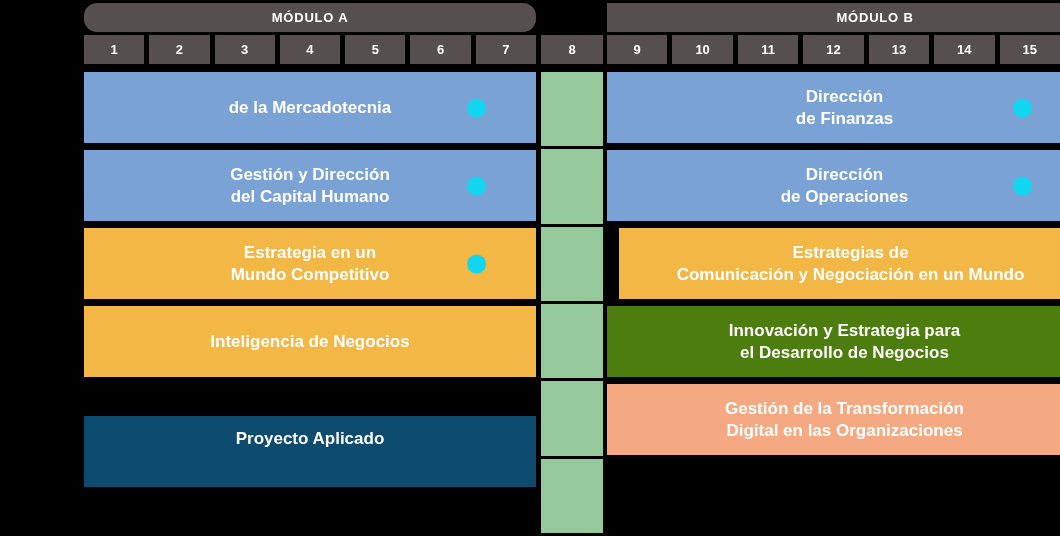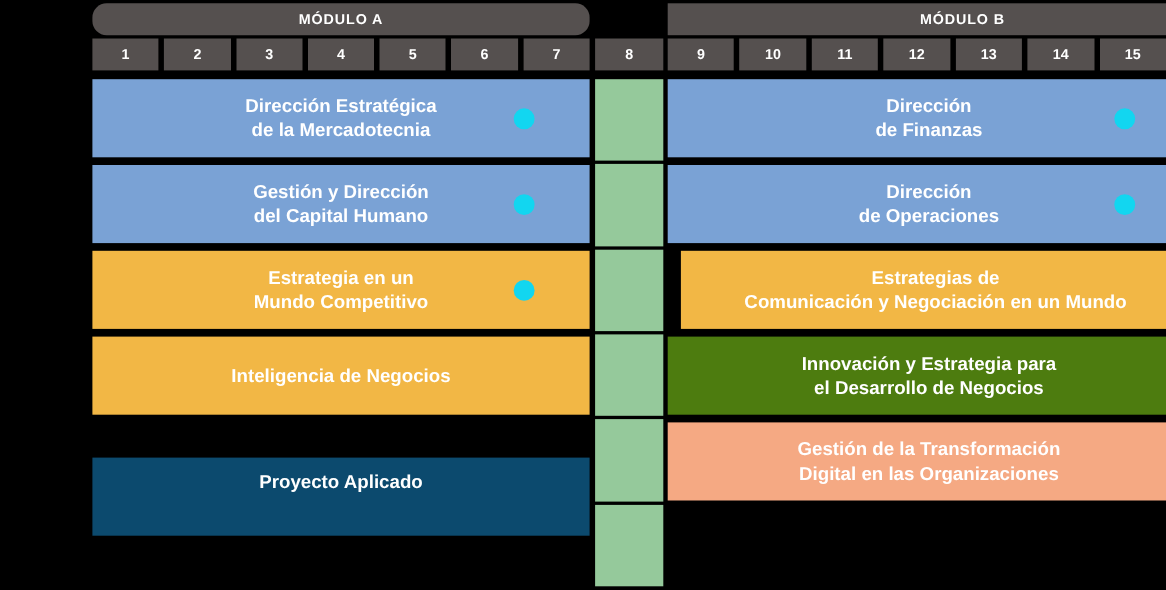--- a/index.html
+++ b/index.html
@@ -151,21 +151,20 @@
     <div class="num-cell">10</div>
     <div class="num-cell">11</div>
     <div class="num-cell">12</div>
     <div class="num-cell">13</div>
     <div class="num-cell">14</div>
     <div class="num-cell">15</div>
   </div>
 
   <div id="col-left" class="course-col">
     <div class="course-block" style="background: rgb(122, 162, 213);">
-      <div>Dirección Estratégica</div>
       <div>de la Mercadotecnia</div>
       <span class="dot"></span>
     </div>
     <div class="course-block" style="background: rgb(122, 162, 213);">
       <div>Gestión y Dirección</div>
       <div>del Capital Humano</div>
       <span class="dot"></span>
     </div>
     <div class="course-block" style="background: rgb(242, 183, 69);">
       <div>Estrategia en un</div>

